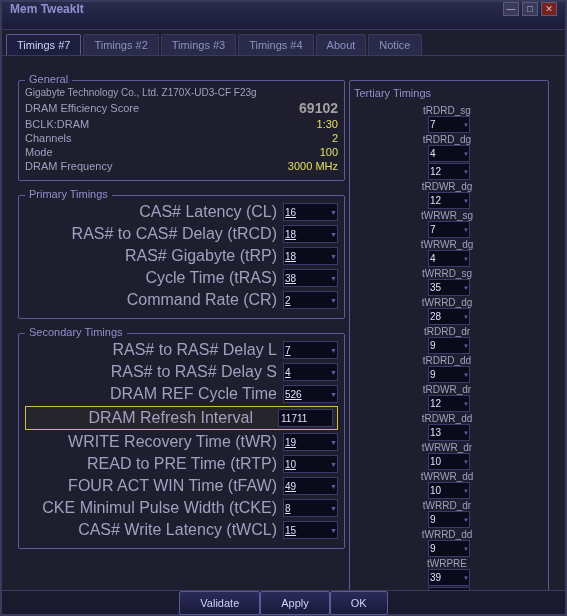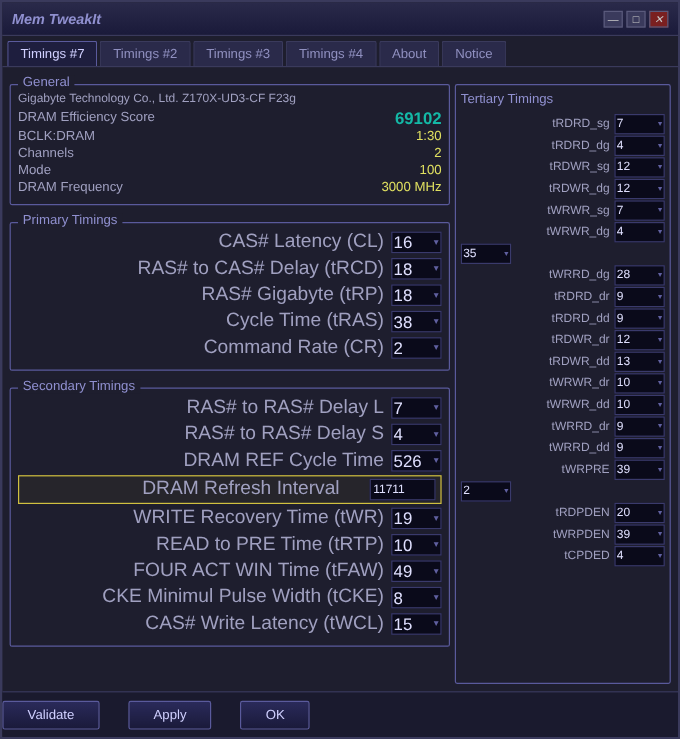--- a/index.html
+++ b/index.html
@@ -17,25 +17,24 @@
       height: 616px;
       background: #1e1e2e;
       border: 2px solid #3a3a5c;
       display: flex;
       flex-direction: column;
     }
     .title-bar {
       background: linear-gradient(to bottom, #2a2a4a, #1a1a3a);
       height: 28px;
       display: flex;
-      align-items: center;
+      align-items: flex-start;
       justify-content: space-between;
       padding: 0 8px;
       border-bottom: 1px solid #3a3a5c;
-      font-style: italic;
     }
     .title-bar-text {
       color: #9090d0;
       font-size: 12px;
       font-weight: bold;
     }
     .title-bar-controls {
       display: flex;
       gap: 3px;
     }
@@ -70,32 +69,32 @@
       border-radius: 2px 2px 0 0;
     }
     .tab.active {
       background: #1e1e3e;
       color: #d0d0ff;
       border-color: #5a5a9c;
     }
     .content {
       flex: 1;
       display: flex;
-      padding: 6px;
+      padding: 16px;
       gap: 4px;
       overflow: hidden;
     }
     .left-panel {
       flex: 1;
       display: flex;
       flex-direction: column;
       gap: 4px;
     }
     .right-panel {
-      width: 180px;
+      width: 200px;
       display: flex;
       flex-direction: column;
     }
     .group-box {
       border: 1px solid #5a5a9c;
       border-radius: 2px;
       padding: 4px 6px 6px;
       position: relative;
       margin-top: 6px;
     }
@@ -118,45 +117,46 @@
       color: #a0a0c0;
       font-size: 11px;
     }
     .info-value {
       color: #e0e060;
       font-size: 11px;
     }
     .info-value.big {
       font-size: 14px;
       font-weight: bold;
-      color: #14b8a6;
+      color: #a3a3a3;
     }
     .timing-row {
       display: flex;
       justify-content: space-between;
       align-items: center;
       margin: 2px 0;
       padding: 1px 0;
     }
     .timing-label {
       color: #a0a0c0;
       font-size: 16px;
       flex: 1;
       text-align: right;
       padding-right: 6px;
     }
     .timing-select {
       background: #0a0a1a;
       border: 1px solid #3a3a6c;
       color: #e0e0ff;
-      font-size: 14px;
-      width: 42px;
+      font-size: 10px;
+      width: 55px;
       height: 18px;
       padding: 0 1px;
       appearance: none;
+      text-decoration: underline;
       -webkit-appearance: none;
     }
     .select-wrapper {
       position: relative;
       display: inline-flex;
       align-items: center;
     }
     .select-wrapper::after {
       content: '▼';
       position: absolute;
@@ -182,20 +182,21 @@
       width: 55px;
       height: 18px;
       padding: 0 2px;
       margin-left: 19px;
     }
     .right-timing-row {
       display: flex;
       justify-content: space-between;
       align-items: center;
       margin: 1px 0;
+      flex-direction: column;
     }
     .right-timing-label {
       color: #a0a0c0;
       font-size: 10px;
       flex: 1;
       text-align: right;
       padding-right: 4px;
     }
     .right-select {
       background: #0a0a1a;
@@ -215,27 +216,27 @@
     }
     .right-select-wrapper::after {
       content: '▼';
       position: absolute;
       right: 1px;
       font-size: 6px;
       color: #6060a0;
       pointer-events: none;
     }
     .bottom-bar {
-      height: 38px;
+      height: 24px;
       background: #1a1a2e;
       border-top: 1px solid #3a3a5c;
       display: flex;
       align-items: center;
-      justify-content: flex-start;
-      gap: 24px;
+      justify-content: center;
+      gap: 0;
     }
     .action-btn {
       background: linear-gradient(to bottom, #2a2a5a, #1a1a3a);
       border: 1px solid #5a5a9c;
       color: #d0d0ff;
       font-size: 11px;
       padding: 5px 20px;
       cursor: pointer;
       border-radius: 2px;
     }
@@ -405,21 +406,20 @@
     </div>
             <div class="right-timing-row">
       <span class="right-timing-label">tRDRD_dg</span>
       <div class="right-select-wrapper">
         <select class="right-select">
           <option>4</option>
         </select>
       </div>
     </div>
             <div class="right-timing-row">
-      <span class="right-timing-label">tRDWR_sg</span>
       <div class="right-select-wrapper">
         <select class="right-select">
           <option>12</option>
         </select>
       </div>
     </div>
             <div class="right-timing-row">
       <span class="right-timing-label">tRDWR_dg</span>
       <div class="right-select-wrapper">
         <select class="right-select">
@@ -437,20 +437,21 @@
     </div>
             <div class="right-timing-row">
       <span class="right-timing-label">tWRWR_dg</span>
       <div class="right-select-wrapper">
         <select class="right-select">
           <option>4</option>
         </select>
       </div>
     </div>
             <div class="right-timing-row">
+      <span class="right-timing-label">tWRRD_sg</span>
       <div class="right-select-wrapper">
         <select class="right-select">
           <option>35</option>
         </select>
       </div>
     </div>
             <div class="right-timing-row">
       <span class="right-timing-label">tWRRD_dg</span>
       <div class="right-select-wrapper">
         <select class="right-select">

